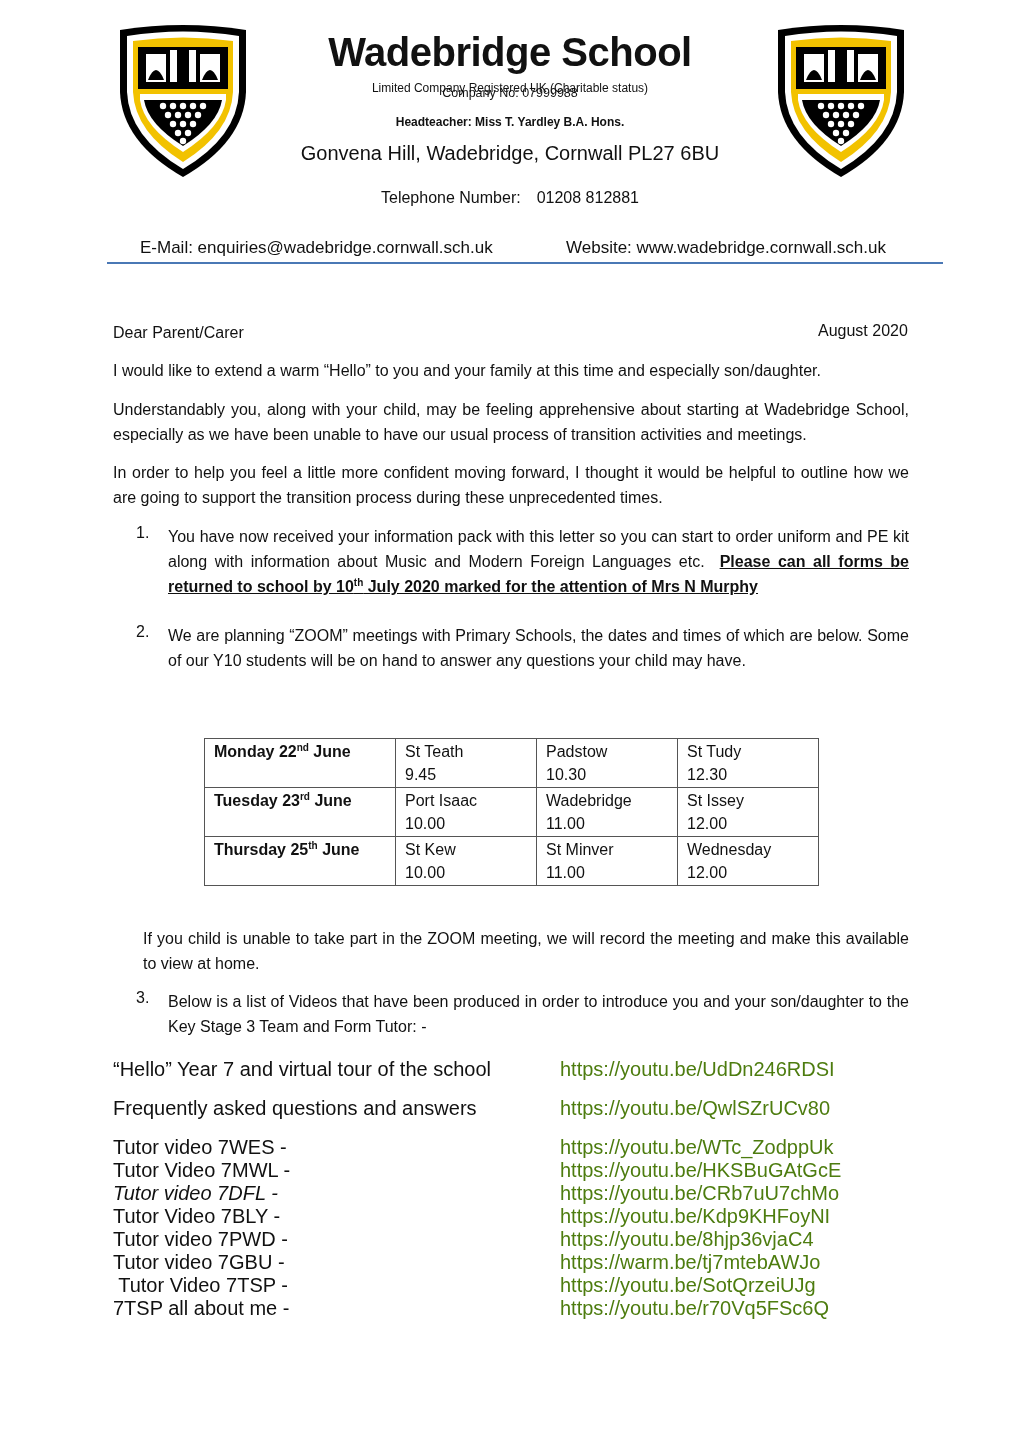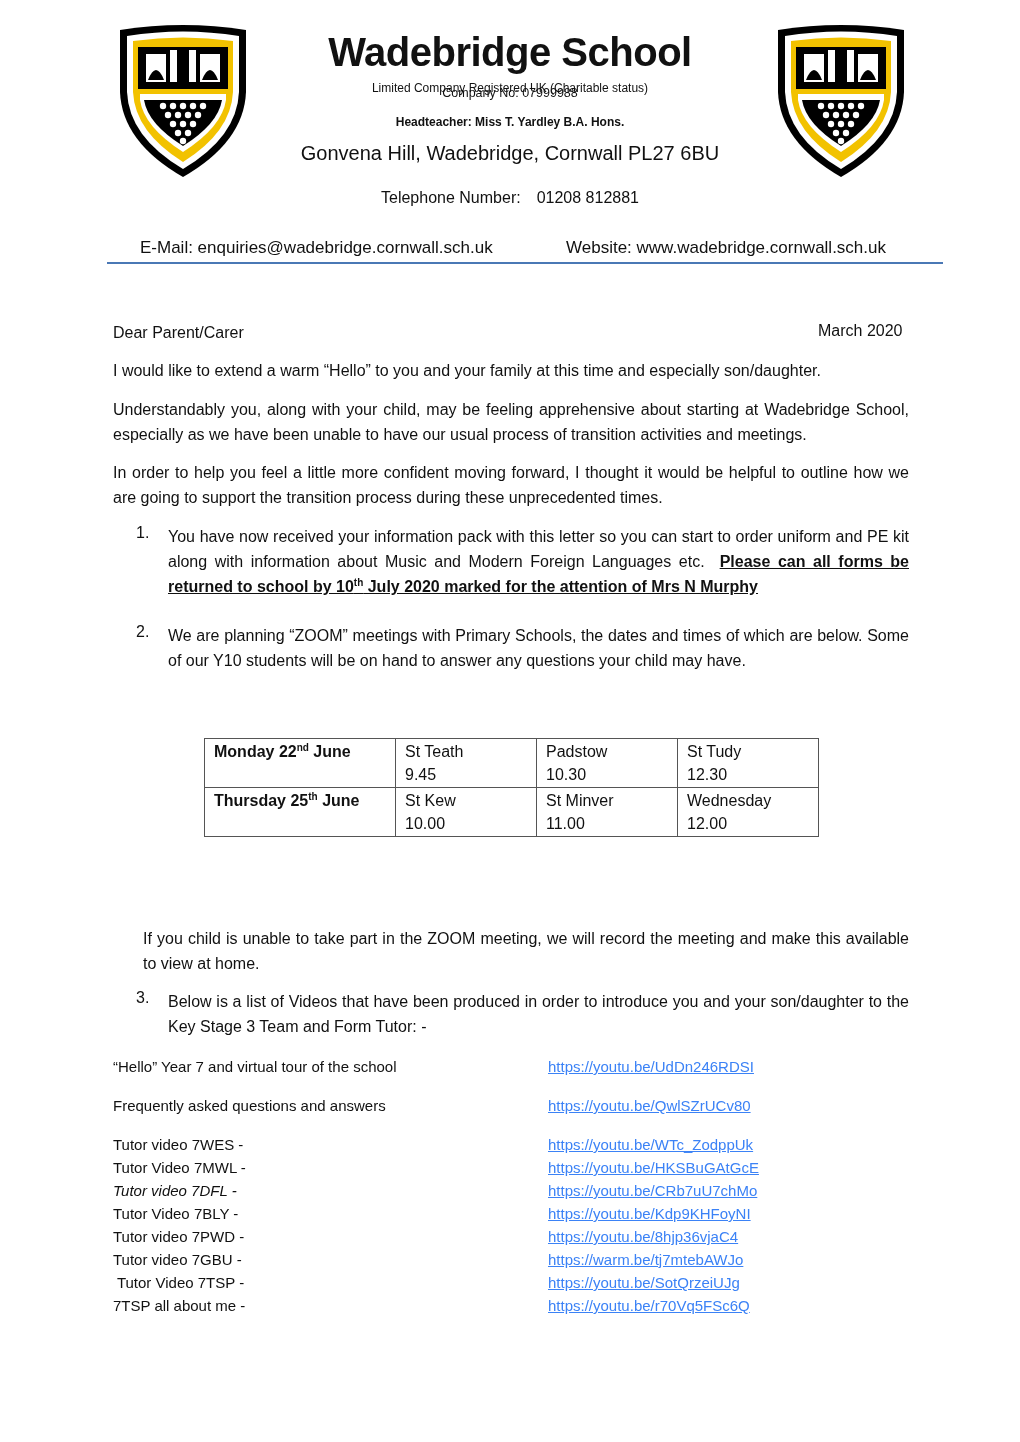--- a/index.html
+++ b/index.html
@@ -21,23 +21,23 @@
   .p.nojust { text-align: left; }
   .date { position: absolute; left: 818px; top: 322px; font-size: 16px; }
   .num { position: absolute; left: 136px; font-size: 16px; }
   .li { position: absolute; left: 168px; width: 741px; font-size: 16px; line-height: 25px; text-align: justify; }
   .bu { font-weight: bold; text-decoration: underline; }
   sup { font-size: 10px; line-height: 0; vertical-align: 6px; }
   table.sched { position: absolute; left: 204px; top: 698px; border-collapse: collapse; font-size: 16px; margin-top: 40px; }
   table.sched td { border: 1px solid #555; padding: 1px 9px 1px 9px; vertical-align: top; line-height: 23px; }
   table.sched td.day { width: 172px; font-weight: bold; }
   table.sched td.c { width: 122px; }
-  .vrow { position: absolute; font-size: 15px; white-space: nowrap; text-align: right; }
+  .vrow { position: absolute; font-size: 20px; white-space: nowrap; text-align: right; }
   .vlabel { left: 113px; }
-  .vlink { left: 548px; color: #3b82f6; text-decoration: underline; }
+  .vlink { left: 560px; color: #4d7c0f; }
 </style>
 </head>
 <body>
 
 <svg class="crest left" viewBox="0 0 150 160">
   <path d="M12 8 Q75 -2 138 8 L138 70 Q136 120 75 155 Q14 120 12 70 Z" fill="#000"></path>
   <path d="M19 14 Q75 5 131 14 L131 70 Q129 115 75 147 Q21 115 19 70 Z" fill="#fff"></path>
   <path d="M25 19 Q75 12 125 19 L125 70 Q123 110 75 140 Q27 110 25 70 Z" fill="#f2c200"></path>
   <rect x="30" y="25" width="90" height="42" fill="#000"></rect>
   <path d="M38 32 L58 32 L58 60 L38 60 Z" fill="#fff"></path>
@@ -105,21 +105,21 @@
 <div class="hdr head">Headteacher: Miss T. Yardley B.A. Hons.</div>
 <div class="hdr addr">Gonvena Hill, Wadebridge, Cornwall PL27 6BU</div>
 <div class="hdr tel">
   <span>Telephone Number:</span><span class="gap"></span><span>01208 812881</span>
 </div>
 <div class="contact" style="left:121px;margin-left:19px;">E-Mail: enquiries@wadebridge.cornwall.sch.uk</div>
 <div class="contact" style="left:566px;">Website:  www.wadebridge.cornwall.sch.uk</div>
 <div class="rule"></div>
 
 <div class="p nojust" style="top:320px;">Dear Parent/Carer</div>
-<div class="date">March 2020</div>
+<div class="date">August 2020</div>
 <div class="p nojust" style="top:358px;">I would like to extend a warm “Hello” to you and your family at this time and especially son/daughter.</div>
 <div class="p" style="top:397px;">Understandably you, along with your child, may be feeling apprehensive about starting at Wadebridge School, especially as we have been unable to have our usual process of transition activities and meetings.</div>
 <div class="p" style="top:460px;">In order to help you feel a little more confident moving forward, I thought it would be helpful to outline how we are going to support the transition process during these unprecedented times.</div>
 
 <div class="num" style="top:524px;">1.</div>
 <div class="li" style="top:524px;">
   <span>You have now received your information pack with this letter so you can start to order uniform and PE kit along with information about Music and Modern Foreign Languages etc.</span>&nbsp;
   <span class="bu"><span>Please can all forms be returned to school by 10</span><sup>th</sup><span> July 2020 marked for the attention of Mrs N Murphy</span></span>
 </div>
 
@@ -134,20 +134,35 @@
           <div>St Teath</div>
           <div>9.45</div>
         </td>
       <td class="c">
           <div>Padstow</div>
           <div>10.30</div>
         </td>
       <td class="c">
           <div>St Tudy</div>
           <div>12.30</div>
+        </td>
+    </tr>
+    <tr>
+      <td class="day"><span>Tuesday 23</span><sup>rd</sup><span> June</span></td>
+      <td class="c">
+          <div>Port Isaac</div>
+          <div>10.00</div>
+        </td>
+      <td class="c">
+          <div>Wadebridge</div>
+          <div>11.00</div>
+        </td>
+      <td class="c">
+          <div>St Issey</div>
+          <div>12.00</div>
         </td>
     </tr>
     <tr>
       <td class="day"><span>Thursday 25</span><sup>th</sup><span> June</span></td>
       <td class="c">
           <div>St Kew</div>
           <div>10.00</div>
         </td>
       <td class="c">
           <div>St Minver</div>

